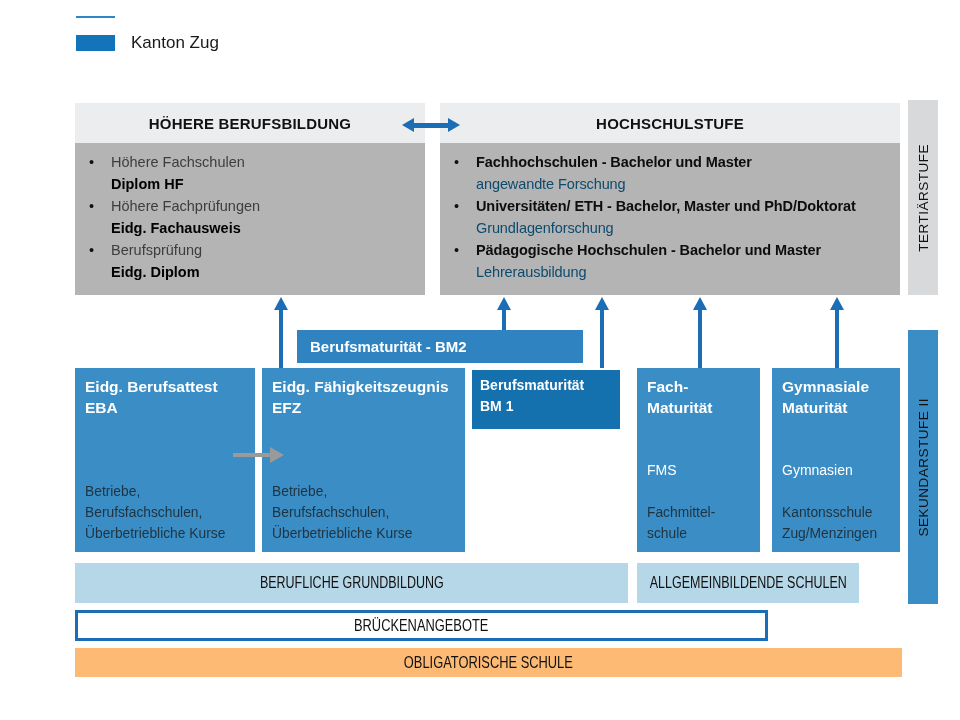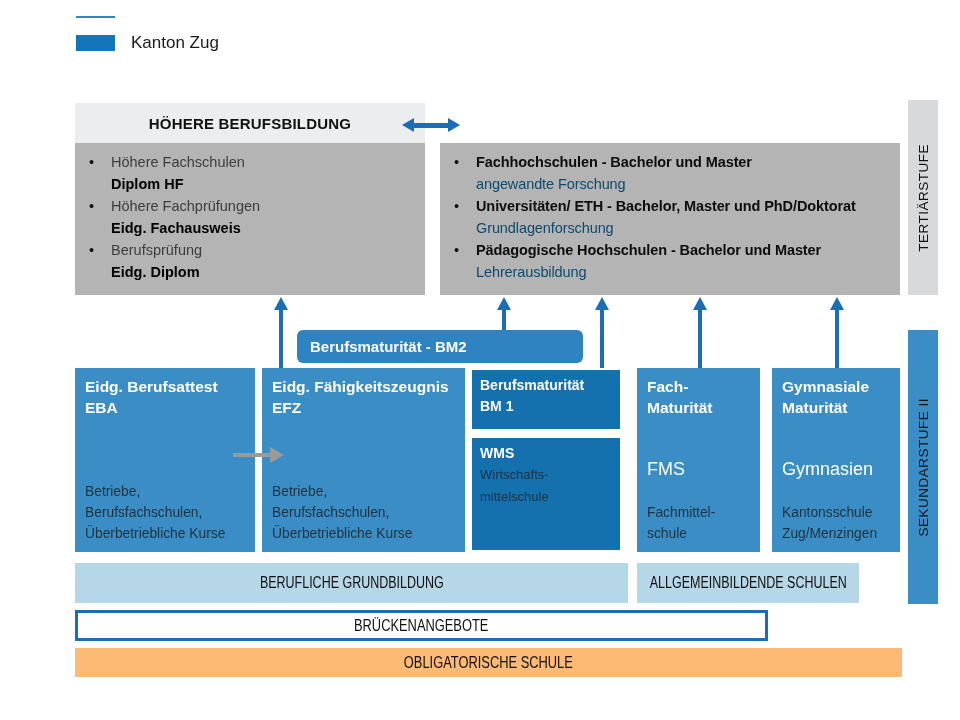--- a/index.html
+++ b/index.html
@@ -43,27 +43,27 @@
   
   .arrow-up { position:absolute; width:4px; background:#1b6db5; z-index:4; }
   .arrow-up::before { content:""; position:absolute; top:-12px; left:-5px; border-left:7px solid transparent; border-right:7px solid transparent; border-bottom:13px solid #1b6db5; }
   .a1 { left:279px; top:309px; height:59px; }
   .a2 { left:502px; top:309px; height:21px; }
   .a3 { left:600px; top:309px; height:59px; }
   .a4 { left:698px; top:309px; height:59px; }
   .a5 { left:835px; top:309px; height:59px; }
 
   
-  .bm2 { position:absolute; left:297px; top:330px; width:286px; height:33px; background:#2e83c0; color:#fff; font-weight:bold; font-size:15px; display:flex; align-items:center; padding-left:13px; z-index:3;border-radius:6px; }
+  .bm2 { position:absolute; left:297px; top:330px; width:286px; height:33px; background:#2e83c0; color:#fff; font-weight:bold; font-size:15px; display:flex; align-items:center; padding-left:13px; z-index:3; }
 
   
   .bluebox { position:absolute; top:368px; height:184px; background:#3a8dc5; padding:8px 8px 8px 10px; display:flex; flex-direction:column; }
   .bb-title { color:#ffffff; font-weight:bold; font-size:15.5px; line-height:21px; white-space:pre-line; }
   .bb-body  { color:#1f3340; font-size:13.8px; line-height:21px; white-space:pre-line; margin-top:auto; }
-  .bb-high  { color:#ffffff; font-size:18px; line-height:21px; }
+  .bb-high  { color:#ffffff; font-size:14px; line-height:21px; }
   .box-eba { left:75px;  width:180px; }
   .box-efz { left:262px; width:203px; }
   .box-fms { left:637px; width:123px; }
   .box-gym { left:772px; width:128px; }
 
   
   .darkbox { position:absolute; left:470px; width:152px; background:#1570ae; border:2px solid #ffffff; padding:5px 6px 4px 8px; }
   .box-bm1 { top:368px; height:63px; }
   .box-wms { top:436px; height:116px; }
   .db-title { color:#ffffff; font-weight:bold; font-size:14px; line-height:21px; white-space:pre-line; }
@@ -86,20 +86,21 @@
 </head>
 <body>
 
 <div class="canvas">
 
   <div class="logo-line"></div>
   <div class="logo-rect"></div>
   <div class="logo-text">Kanton Zug</div>
 
   <div class="hdr hdr-left">HÖHERE BERUFSBILDUNG</div>
+  <div class="hdr hdr-right">HOCHSCHULSTUFE</div>
   <div class="dbl-arrow">
       <span class="shaft"></span>
     </div>
 
   <div class="graybox graybox-left">
     <div class="bullet-item">
       <span class="bullet-dot">•</span>
       <span><span class="bi-title">Höhere Fachschulen</span><br>
       <span class="bi-sub">Diplom HF</span></span>
     </div>
@@ -162,25 +163,20 @@
     <div class="bb-body">Betriebe,
 Berufsfachschulen,
 Überbetriebliche Kurse</div>
   </div>
 
   <div class="darkbox box-bm1">
     <div class="db-title">Berufsmaturität
 BM 1</div>
   </div>
 
-  <div class="darkbox box-wms">
-    <div class="db-title">WMS</div>
-    <div class="db-body">Wirtschafts-
-mittelschule</div>
-  </div>
 
   <div class="bluebox box-fms">
     <div class="bb-title">Fach-
 Maturität</div>
     <div class="bb-body">
       <span class="bb-high">FMS</span><br>
       <span>Fachmittel-
 schule</span>
     </div>
   </div>

